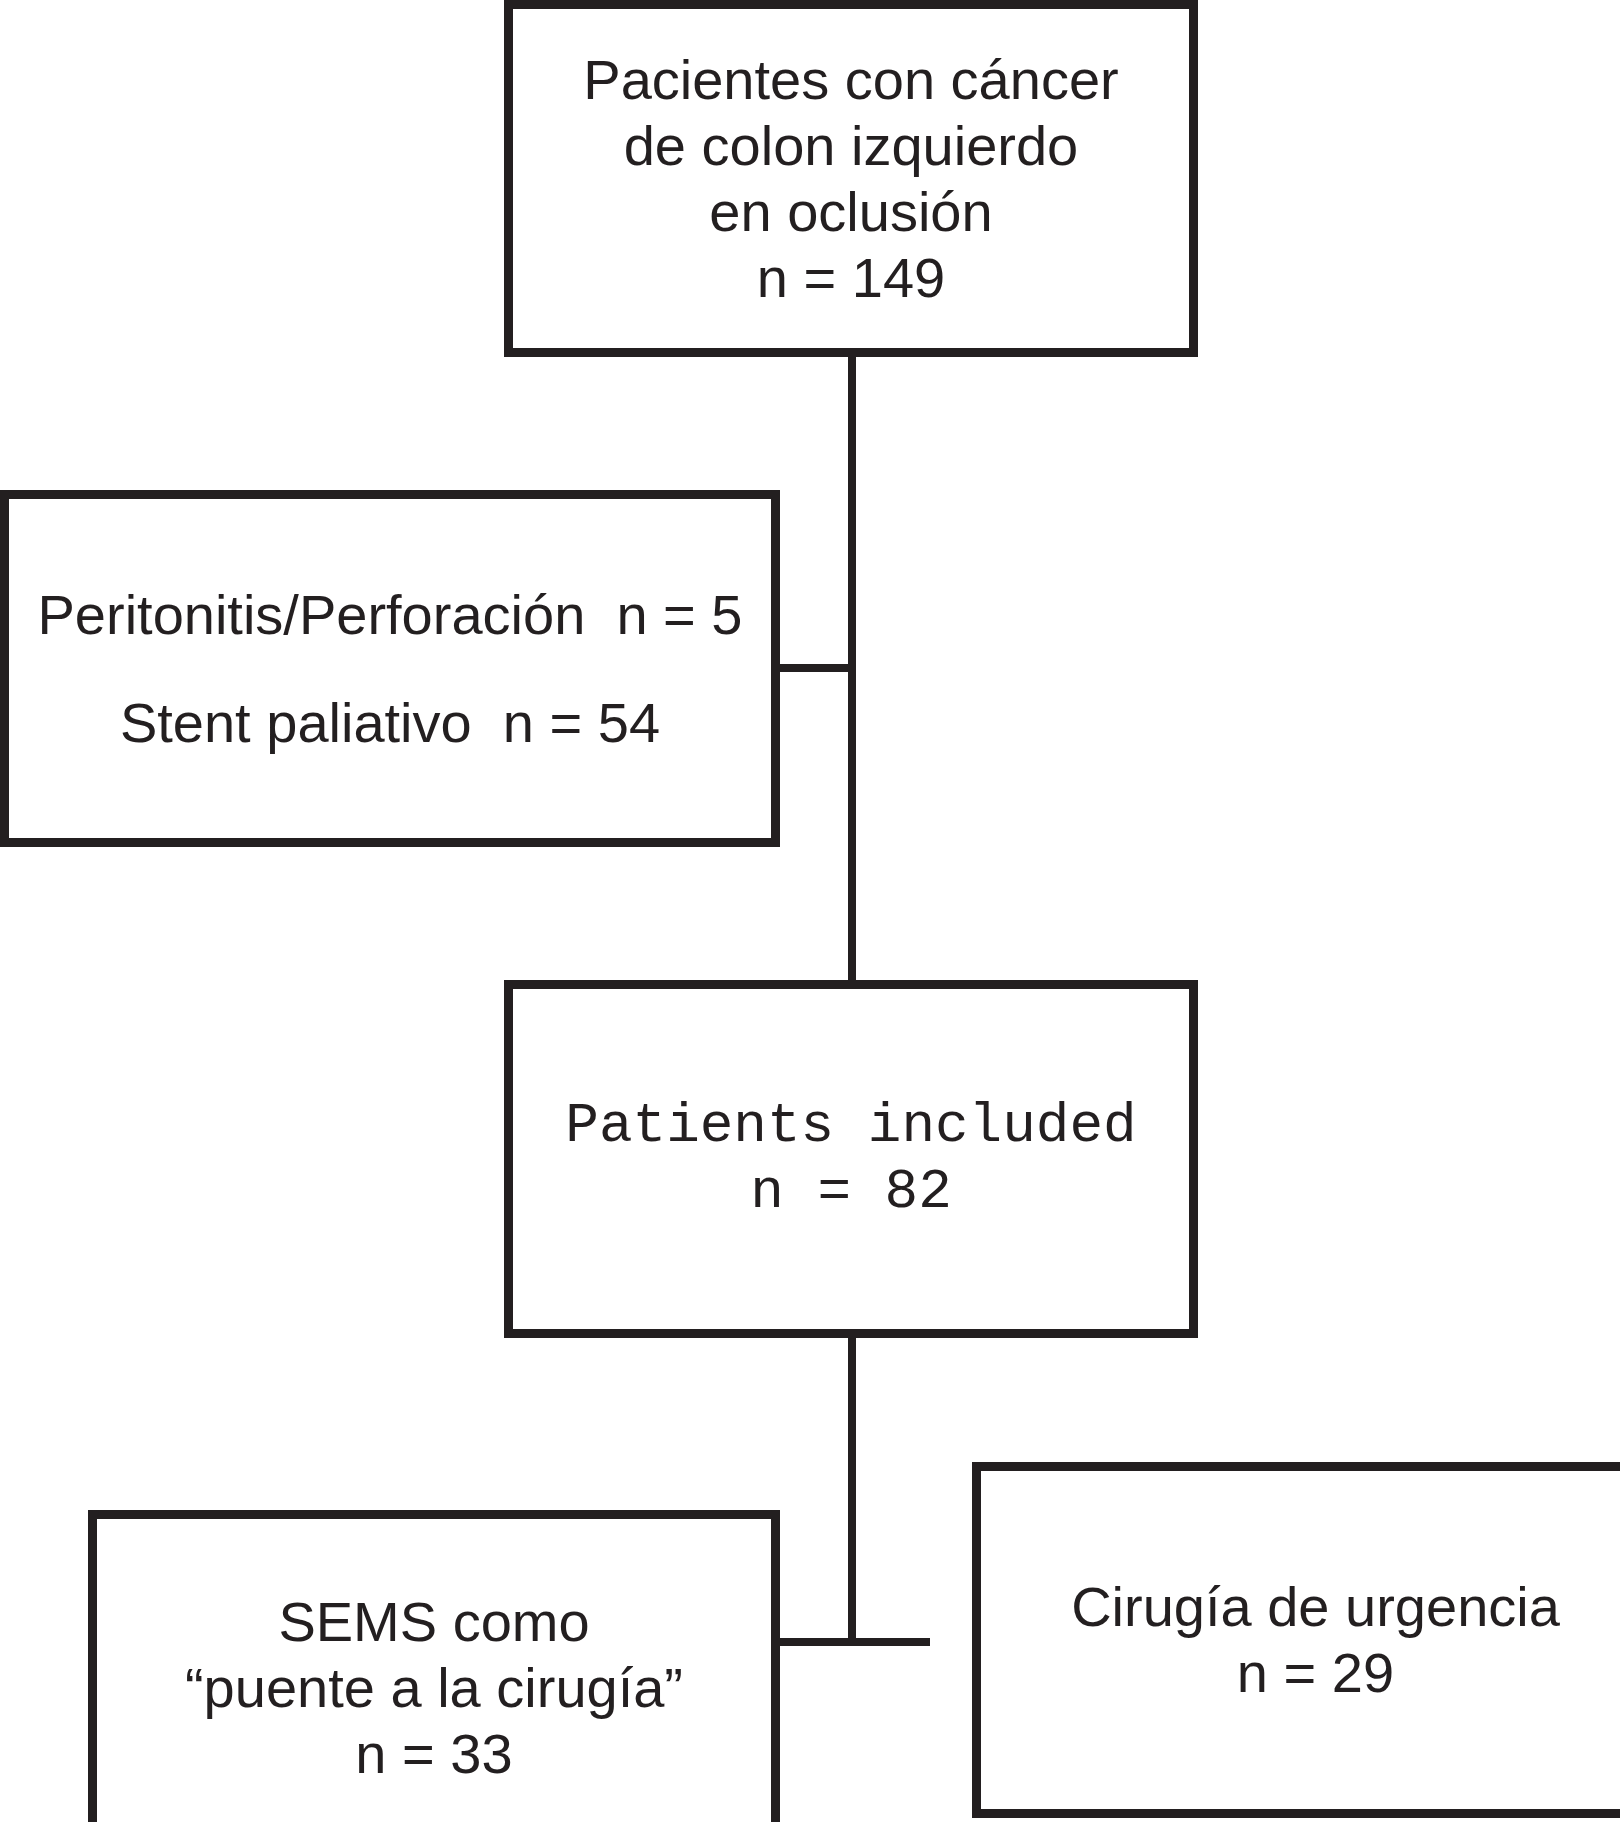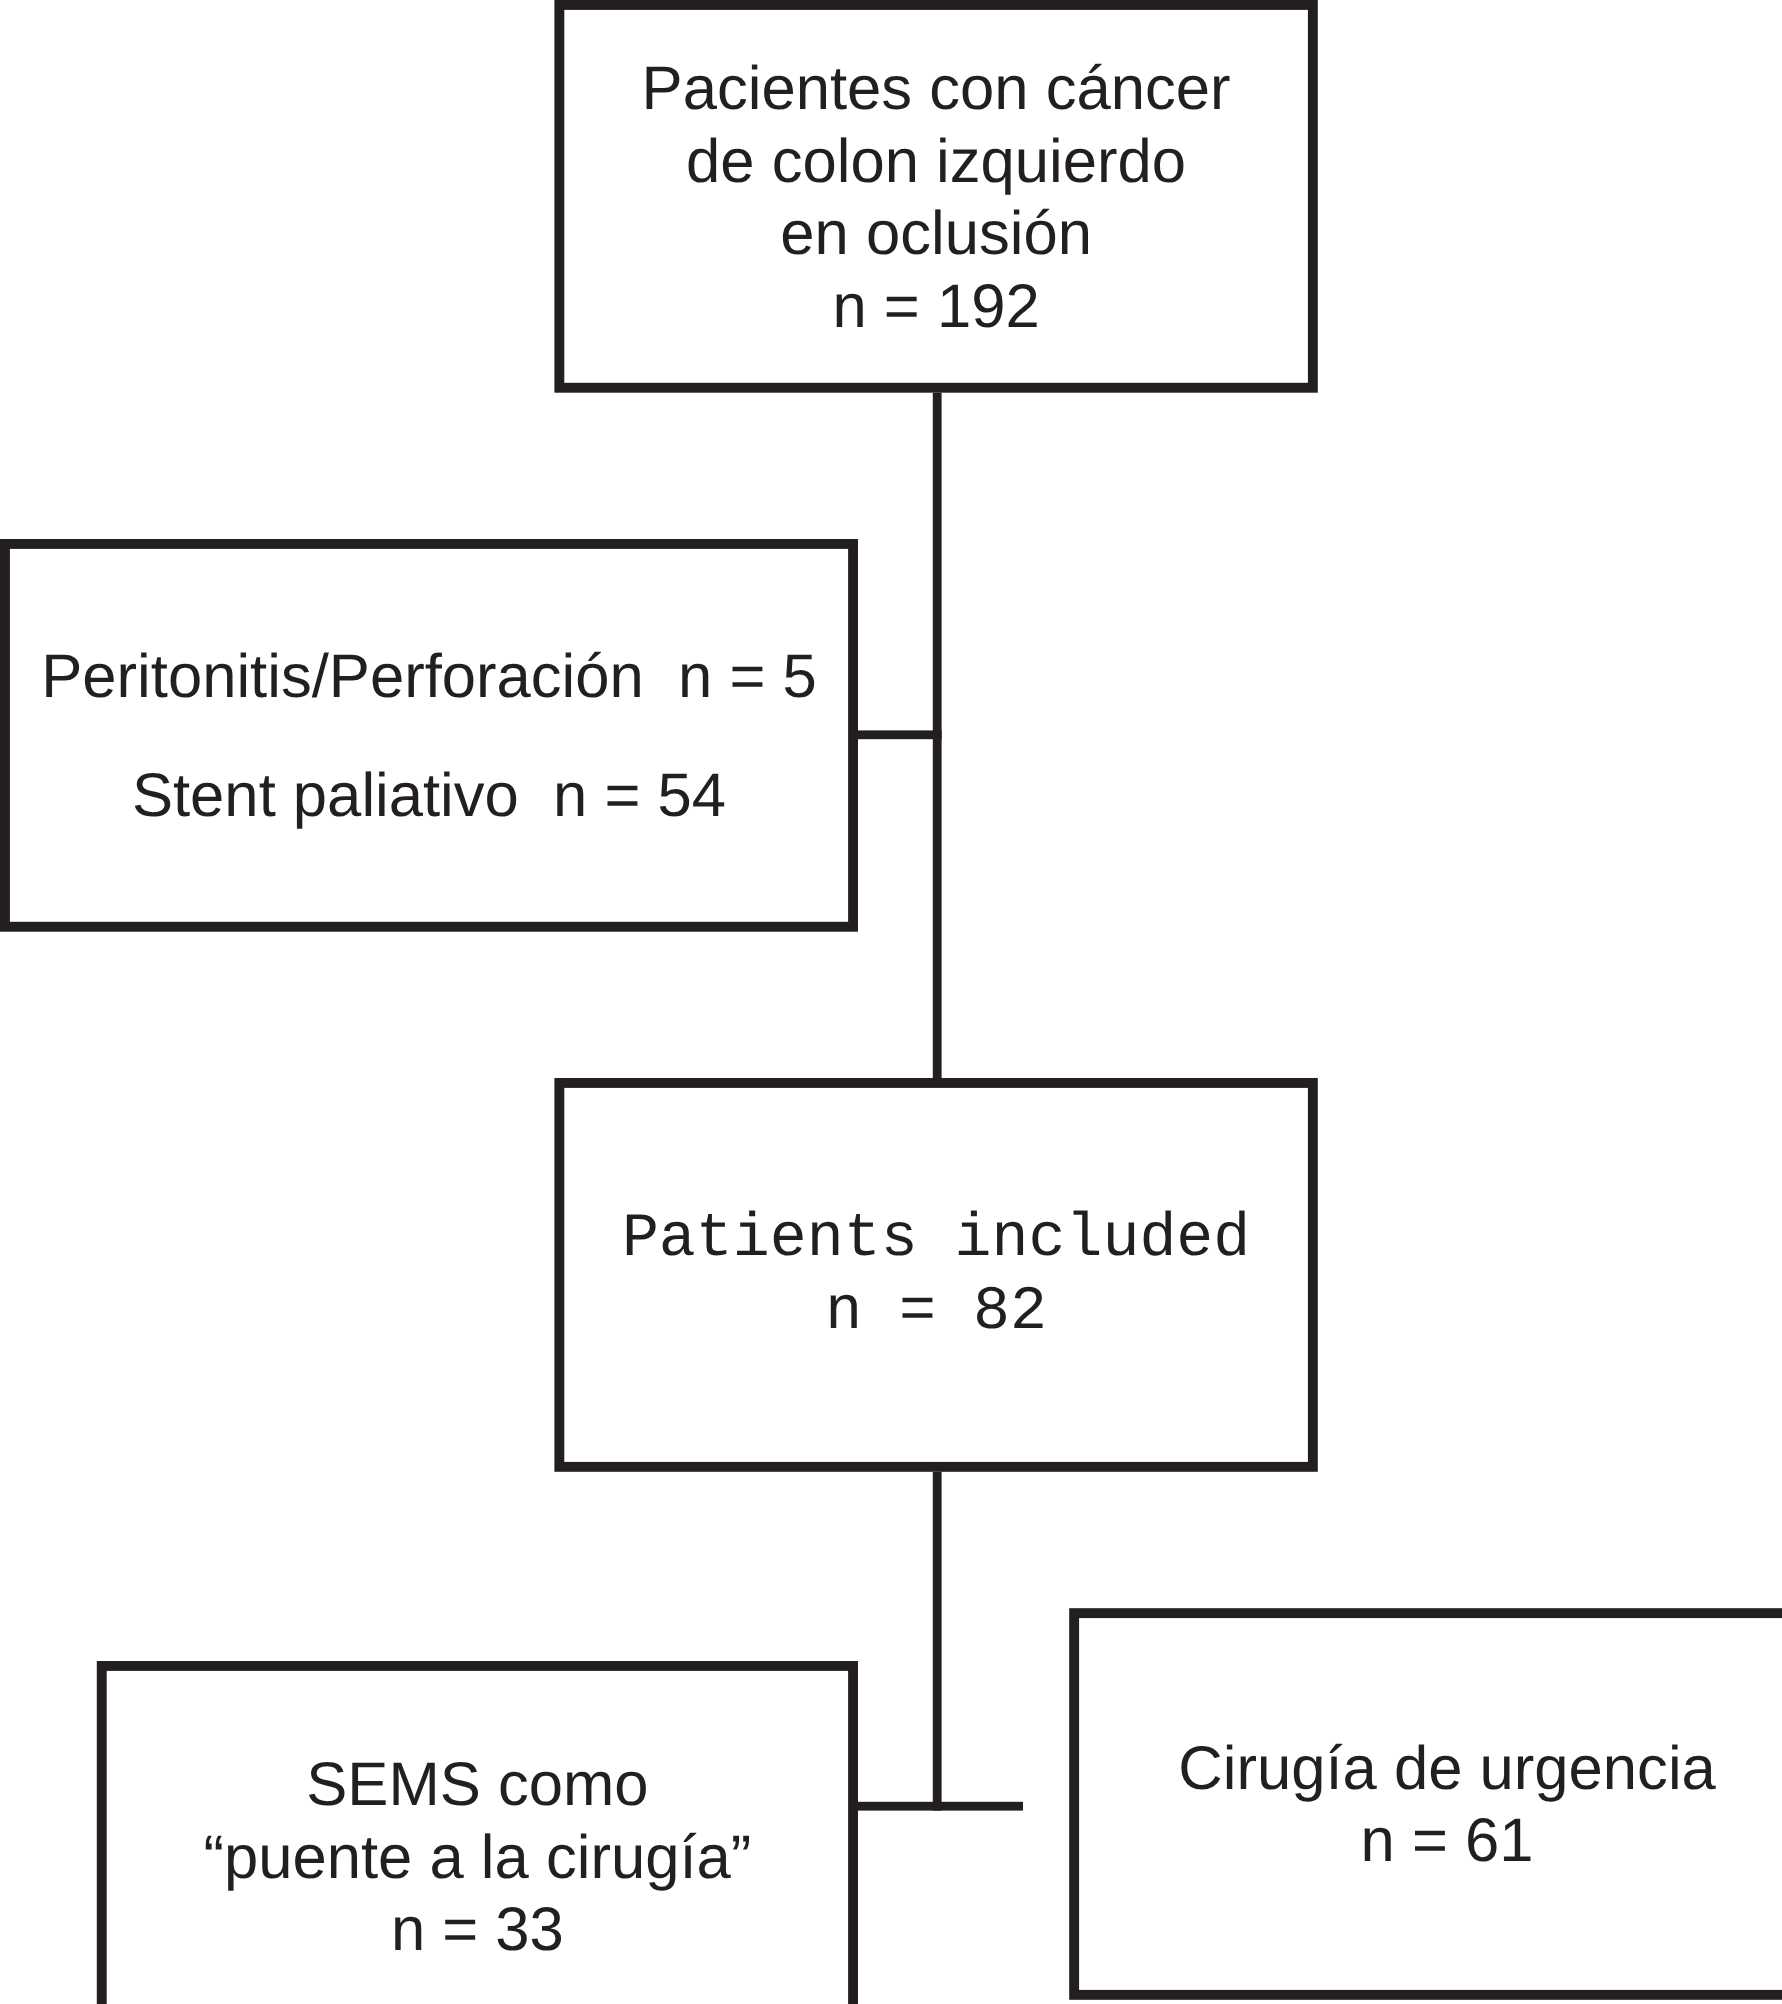--- a/index.html
+++ b/index.html
@@ -59,37 +59,37 @@
 
   <div class="conn" id="conn-v-top"></div>
   <div class="conn" id="conn-h-excl"></div>
   <div class="conn" id="conn-v-bottom"></div>
   <div class="conn" id="conn-h-split"></div>
 
   <div class="box" id="box-source">
     <div class="box-line">Pacientes con cáncer</div>
     <div class="box-line">de colon izquierdo</div>
     <div class="box-line">en oclusión</div>
-    <div class="box-line">n = 192</div>
+    <div class="box-line">n = 149</div>
   </div>
 
   <div class="box" id="box-exclusions">
     <div class="box-line">Peritonitis/Perforación&nbsp; n = 5</div>
     <div class="box-line">Stent paliativo&nbsp; n = 54</div>
   </div>
 
   <div class="box" id="box-included">
     <div class="box-line">Patients included</div>
     <div class="box-line">n = 82</div>
   </div>
 
   <div class="box" id="box-bridge">
     <div class="box-line">SEMS como</div>
     <div class="box-line">“puente a la cirugía”</div>
     <div class="box-line">n = 33</div>
   </div>
 
   <div class="box" id="box-emergency">
     <div class="box-line">Cirugía de urgencia</div>
-    <div class="box-line">n = 61</div>
+    <div class="box-line">n = 29</div>
   </div>
 
 </div>
 
 </body></html>

